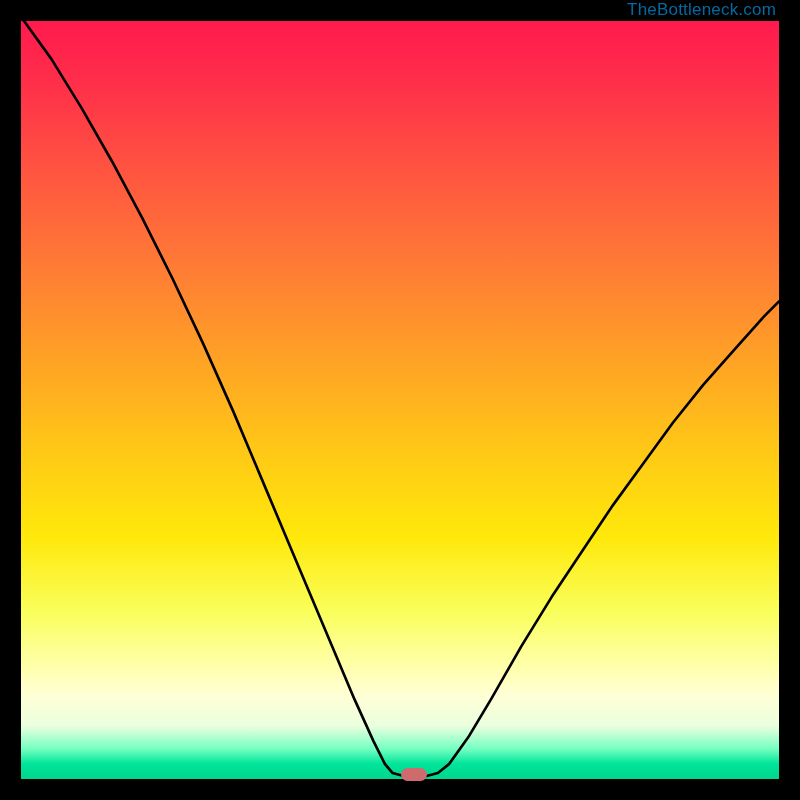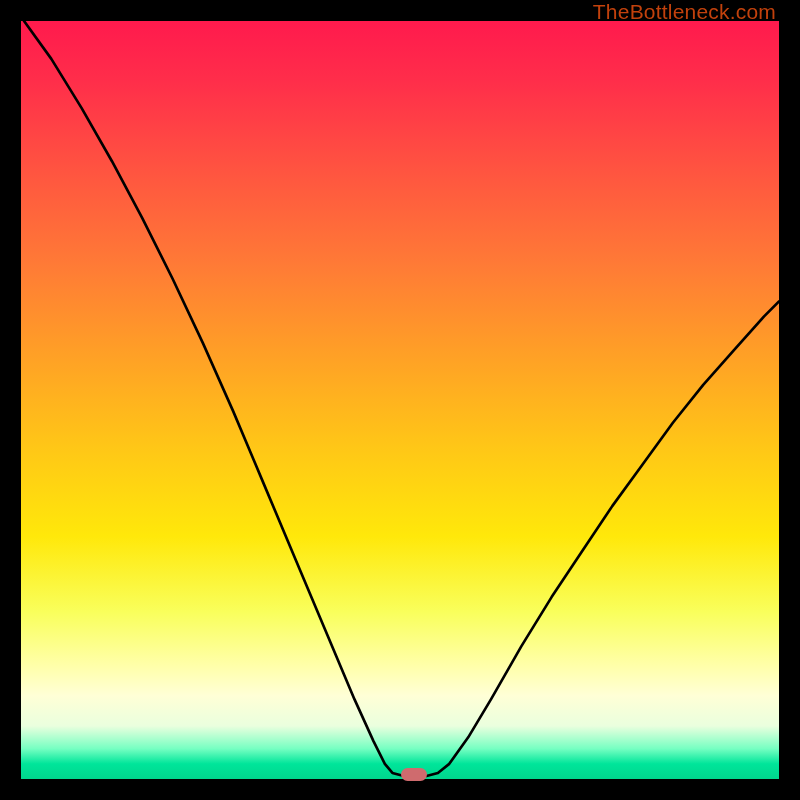--- a/index.html
+++ b/index.html
@@ -36,22 +36,22 @@
       #ffffd6 89%,
       #eaffde 93%,
       #76ffc2 96%,
       #00e59a 98%,
       #00d68d 100%);
   }
   .attribution {
     position: absolute;
     top: 0px;
     right: 24px;
-    color: #c2410c;
-    font-size: 21px;
+    color: #0369a1;
+    font-size: 17px;
     letter-spacing: 0.2px;
     font-weight: 400;
   }
   svg.curve {
     position: absolute;
     left: 0;
     top: 0;
     width: 758px;
     height: 758px;
   }

